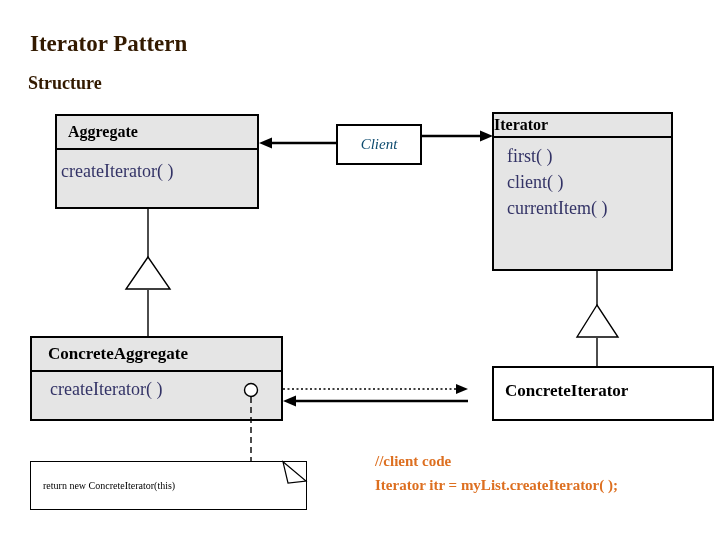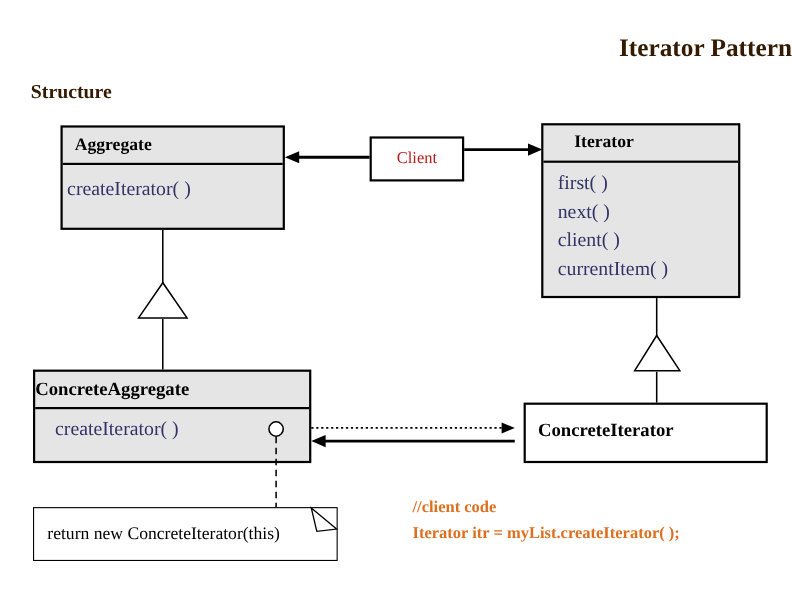--- a/index.html
+++ b/index.html
@@ -12,21 +12,21 @@
     width: 720px;
     height: 540px;
     background: var(--background, #fff);
     overflow: hidden;
   }
 
   
   .slide-title {
     position: absolute;
     left: 30px; top: 31px; width: 690px;
-    text-align: right;
+    text-align: left;
     font-size: 23px;
     font-weight: bold;
     color: var(--heading, #331a00);
   }
   .structure-heading {
     position: absolute;
     left: 28px; top: 73px;
     font-size: 18px;
     font-weight: bold;
     color: var(--heading, #331a00);
@@ -60,52 +60,52 @@
   #aggregate-box .uml-head { height: 34px; font-size: 16px; padding-left: 11px; }
   #aggregate-box .uml-body { padding: 13px 0 0 4px; }
 
   #client-box {
     position: absolute;
     box-sizing: border-box;
     left: 336px; top: 124px; width: 86px; height: 41px;
     background: #fff;
     border: 2px solid #000;
     display: flex; align-items: center; justify-content: center;
-    font-size: 15px; color: #b91c1c;
+    font-size: 15px; color: #0c4a6e; font-style: italic;
   }
 
   #iterator-box    { left: 492px; top: 112px; width: 181px; height: 159px; }
-  #iterator-box .uml-head { height: 34px; font-size: 16px; padding-left: 28px; }
+  #iterator-box .uml-head { height: 24px; font-size: 16px; padding-left: 0; }
   #iterator-box .uml-body { padding: 10px 0 0 13px; }
 
   #concrete-aggregate-box { left: 30px; top: 336px; width: 253px; height: 85px; }
-  #concrete-aggregate-box .uml-head { height: 34px; font-size: 17px; }
+  #concrete-aggregate-box .uml-head { height: 34px; font-size: 17px; padding-left: 16px; }
   #concrete-aggregate-box .uml-body { padding: 9px 0 0 18px; }
 
   #concrete-iterator-box {
     position: absolute;
     box-sizing: border-box;
-    left: 476px; top: 366px; width: 222px; height: 55px;
+    left: 492px; top: 366px; width: 222px; height: 55px;
     background: #fff;
     border: 2px solid #000;
     display: flex; align-items: center;
     padding: 0 0 6px 11px;
     font-size: 17px; font-weight: bold; color: #000;
   }
 
   
   #note-box {
     position: absolute;
     box-sizing: border-box;
     left: 30px; top: 461px; width: 277px; height: 49px;
     background: #fff;
     border: 1.5px solid #000;
     display: flex; align-items: center;
     padding-left: 12px;
-    font-size: 16px; color: #000;
+    font-size: 10px; color: #000;
   }
 
   
   #client-code {
     position: absolute;
     left: 375px; top: 437px;
     font-size: 15px;
     font-weight: bold;
     line-height: 24px;
     color: var(--code, #dd6f20);
@@ -136,21 +136,20 @@
   </div>
 
   <div id="client-box">
     <span>Client</span>
   </div>
 
   <div class="uml-box" id="iterator-box">
     <div class="uml-head">Iterator</div>
     <div class="uml-body">
       <div class="uml-method">first( )</div>
-      <div class="uml-method">next( )</div>
       <div class="uml-method">client( )</div>
       <div class="uml-method">currentItem( )</div>
     </div>
   </div>
 
   <div class="uml-box" id="concrete-aggregate-box">
     <div class="uml-head">ConcreteAggregate</div>
     <div class="uml-body">
       <div class="uml-method">createIterator( )</div>
     </div>

